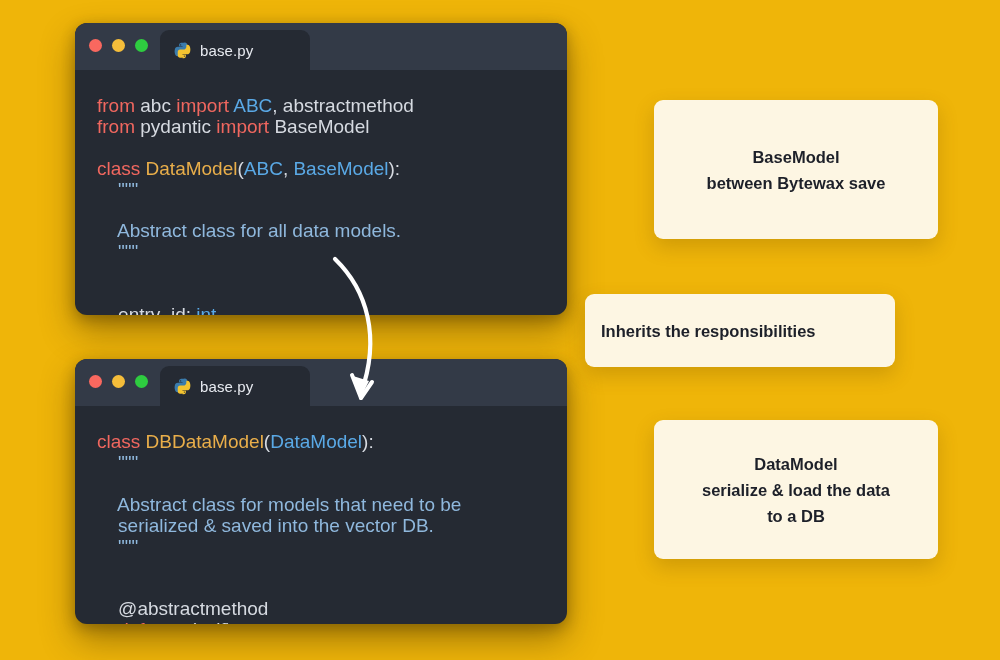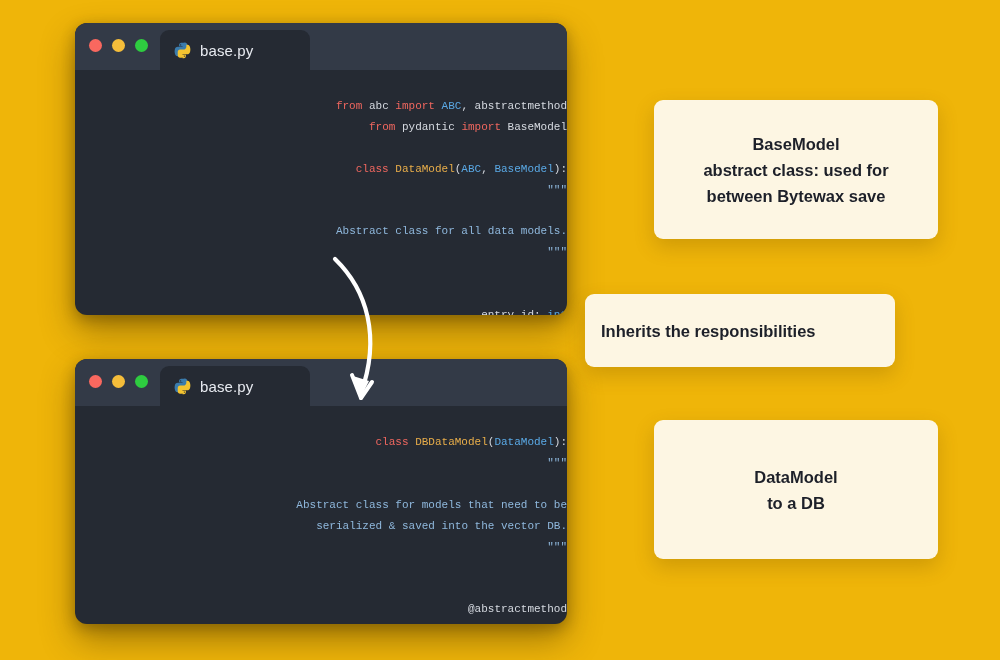--- a/index.html
+++ b/index.html
@@ -70,26 +70,25 @@
   .tab-icon { width: 17px; height: 17px; display: block; flex: none; }
   .tab-label {
     color: #e7eaf0;
     font-size: 15px;
     letter-spacing: 0.1px;
     white-space: nowrap;
   }
 
   .code-body {
     padding: 26px 0 0 22px;
-    font-family: Liberation Mono, monospace;
-    font-size: 11px;
+    font-family: Liberation Sans, sans-serif;
+    font-size: 19px;
     line-height: 20.9px;
     white-space: pre;
     color: #d6dae1;
-    text-align: right;
   }
   .code-line { min-height: 20.9px; }
 
   
   .t-kw      { color: #f0675f; }
   .t-class   { color: #e9ae4a; }
   .t-type    { color: #5aa9e6; }
   .t-doc     { color: #8fb8dd; }
   .t-plain   { color: #d6dae1; }
   .t-punct   { color: #d6dae1; }
@@ -168,26 +167,26 @@
 
   <svg id="connector-arrow" viewBox="0 0 120 190">
     <path d="M40 14 C 72 45, 86 92, 66 148" fill="none" stroke="#ffffff" stroke-width="4.2" stroke-linecap="round"></path>
     <path d="M66 152 L 58 131 L 74 136 Z" fill="#ffffff"></path>
     <path d="M66 153 L 57 130" stroke="#ffffff" stroke-width="4" stroke-linecap="round" fill="none"></path>
     <path d="M66 153 L 77 137" stroke="#ffffff" stroke-width="4" stroke-linecap="round" fill="none"></path>
   </svg>
 
   <div class="callout centered" id="callout-basemodel">
     <div>BaseModel</div>
-    <div>abstract class: used for</div>
     <div>between Bytewax save</div>
   </div>
 
   <div class="callout left" id="callout-inherits">
     <div>Inherits the responsibilities</div>
   </div>
 
   <div class="callout centered" id="callout-datamodel">
     <div>DataModel</div>
+    <div>serialize &amp; load the data</div>
     <div>to a DB</div>
   </div>
 
 </div>
 
 </body></html>

